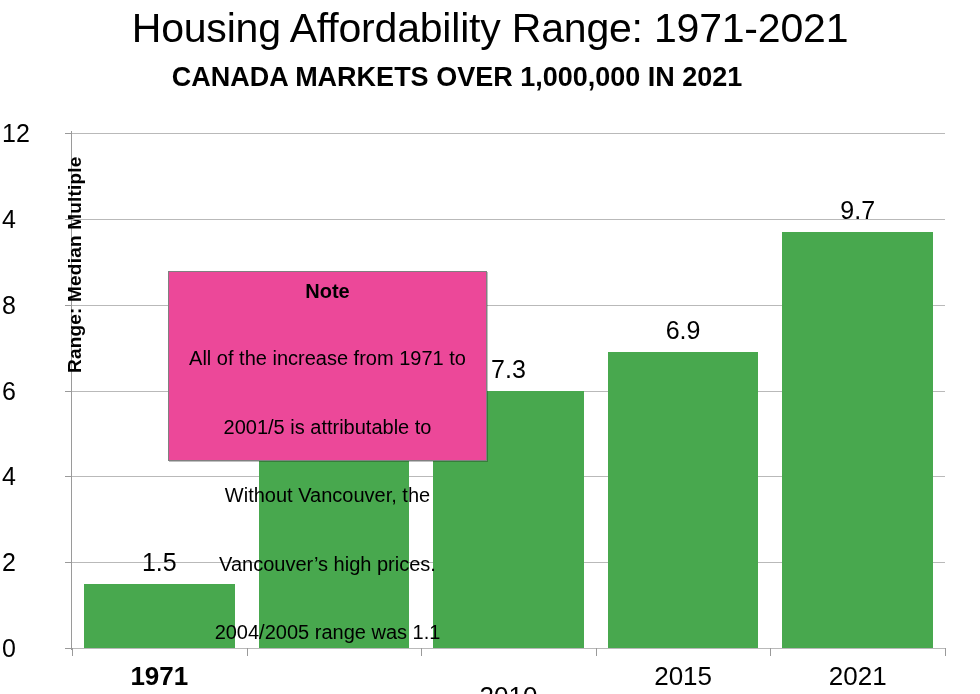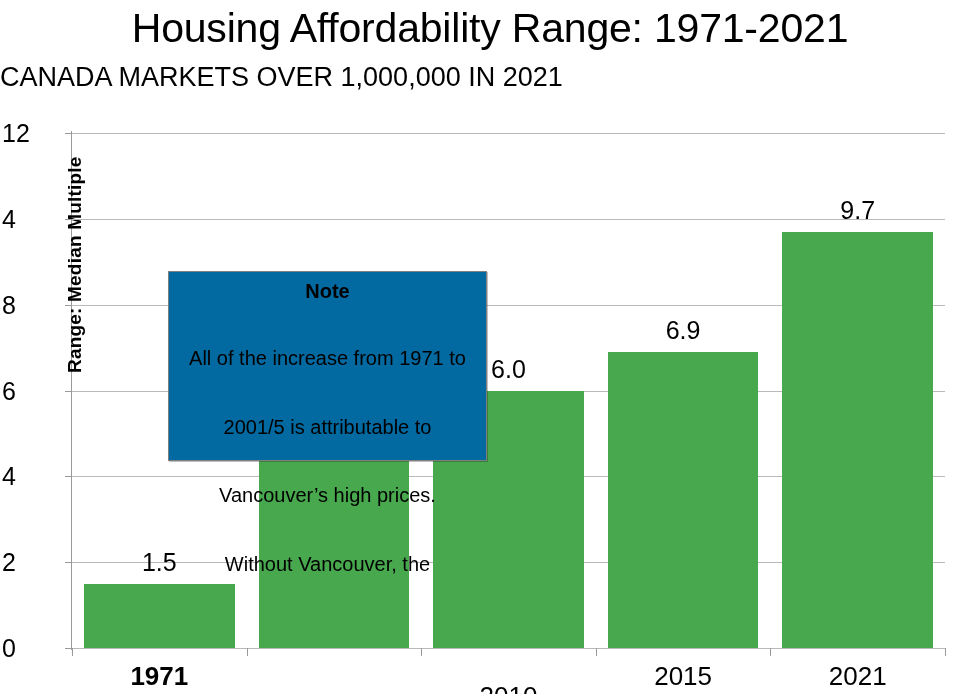--- a/index.html
+++ b/index.html
@@ -19,24 +19,24 @@
     text-align:center;
     font-size:41px;
     line-height:48px;
     font-weight:400;
     letter-spacing:-0.2px;
     white-space:nowrap;
   }
   #chart-subtitle {
     position:absolute;
     left:0; top:60px; width:914px;
-    text-align:left;
+    text-align:center;
     font-size:27px;
     line-height:34px;
-    font-weight:400;
+    font-weight:700;
     letter-spacing:0px;
     white-space:nowrap;
   }
 
   
   
   #plot {
     position:absolute;
     left:72px; top:133px;
     width:873px; height:515px;
@@ -111,21 +111,21 @@
     line-height:30px;
     font-weight:400;
     white-space:nowrap;
   }
 
   
   #note-box {
     position:absolute;
     left:96px; top:138px;
     width:319px; height:190px;
-    background:#0369a1;
+    background:#ec4899;
     border:1px solid #808080;
     box-shadow:1px 1px 0 rgba(0,0,0,0.25);
     padding:6px 8px 0 8px;
     text-align:center;
   }
   #note-title {
     font-size:20px;
     line-height:26px;
     font-weight:bold;
   }
@@ -176,21 +176,21 @@
       <div class="ylabwrap" style="top: 73.8333px;">4</div>
       <div class="ylabwrap" style="top: -12px;">12</div>
     </div>
 
   <div id="bar-layer">
       <div class="bar" style="left: 12.0474px; width: 150.505px; height: 64.375px; background: rgb(72, 168, 78);"></div>
       <div class="bar-value" style="left: 12.0474px; width: 150.505px; top: 416.625px; text-align: center;">1.5</div>
       <div class="bar" style="left: 186.647px; width: 150.505px; height: 261.792px; background: rgb(72, 168, 78);"></div>
       <div class="bar-value" style="left: 186.647px; width: 150.505px; top: 219.208px;">6.1</div>
       <div class="bar" style="left: 361.247px; width: 150.505px; height: 257.5px; background: rgb(72, 168, 78);"></div>
-      <div class="bar-value" style="left: 361.247px; width: 150.505px; top: 223.5px;">6.0</div>
+      <div class="bar-value" style="left: 361.247px; width: 150.505px; top: 223.5px;">7.3</div>
       <div class="bar" style="left: 535.847px; width: 150.505px; height: 296.125px; background: rgb(72, 168, 78);"></div>
       <div class="bar-value" style="left: 535.847px; width: 150.505px; top: 184.875px;">6.9</div>
       <div class="bar" style="left: 710.447px; width: 150.505px; height: 416.292px; background: rgb(72, 168, 78);"></div>
       <div class="bar-value" style="left: 710.447px; width: 150.505px; top: 64.7083px;">9.7</div>
     </div>
   <div id="xtick-layer">
       <div class="xtick-mark" style="left: 0px;"></div>
       <div class="xtick-label" style="left: 0px; width: 174.6px; font-weight: bold;">1971</div>
       <div class="xtick-mark" style="left: 174.6px;"></div>
       <div class="xtick-label" style="left: 167px; width: 174.6px; margin-top: 27px;">2005</div>
@@ -200,17 +200,18 @@
       <div class="xtick-label" style="left: 523.8px; width: 174.6px;">2015</div>
       <div class="xtick-mark" style="left: 698.4px;"></div>
       <div class="xtick-label" style="left: 698.4px; width: 174.6px;">2021</div>
       <div class="xtick-mark" style="left: 873px;"></div>
     </div>
 
   <div id="note-box">
     <div id="note-title">Note</div>
     <div class="note-line">All of the increase from 1971 to</div>
     <div class="note-line">2001/5 is attributable to</div>
+    <div class="note-line">Without Vancouver, the</div>
     <div class="note-line">Vancouver’s high prices.</div>
-    <div class="note-line">Without Vancouver, the</div>
+    <div class="note-line">2004/2005 range was 1.1</div>
   </div>
 
 </div>
 
 </body></html>

